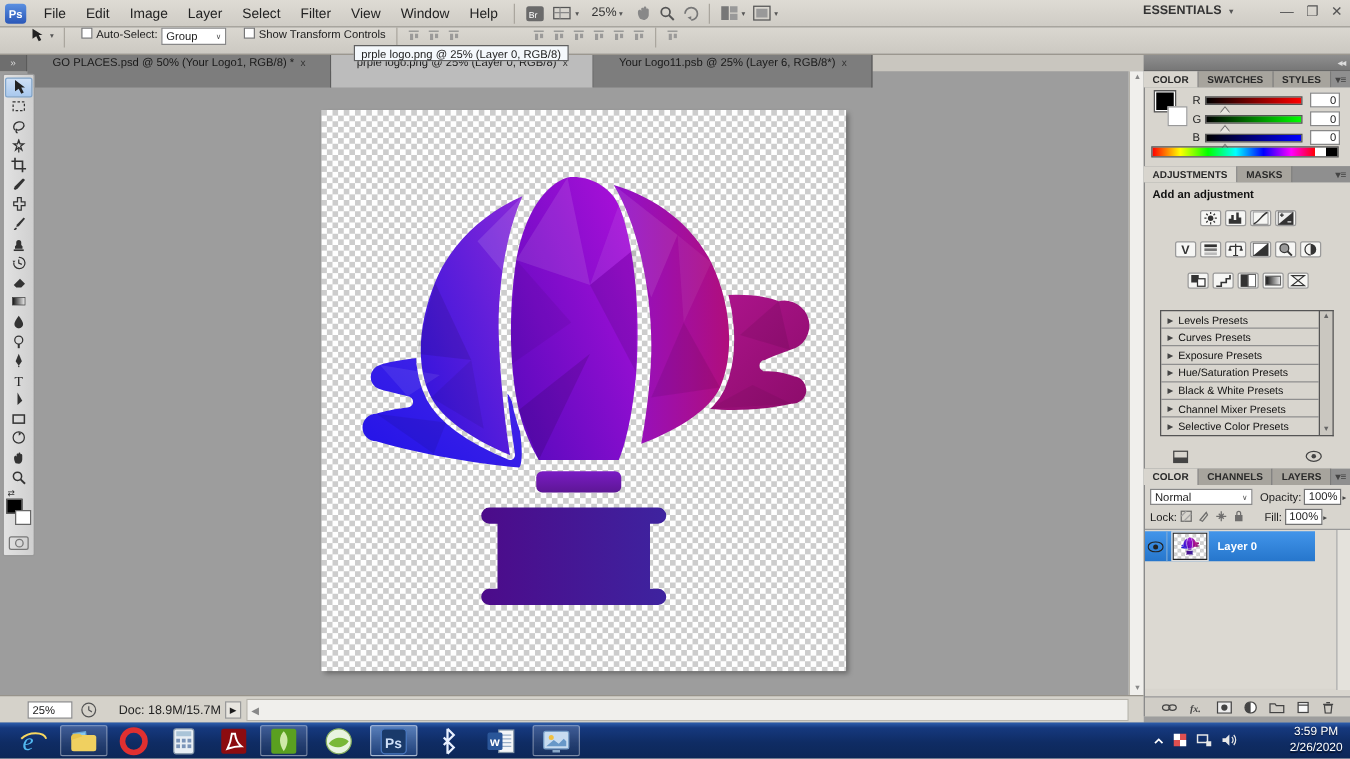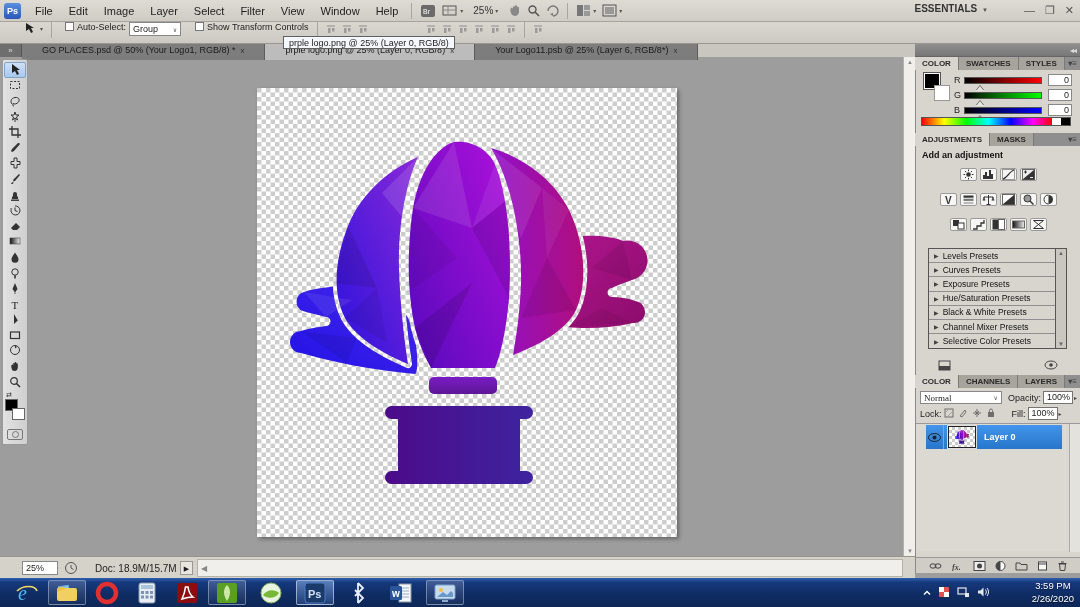--- a/index.html
+++ b/index.html
@@ -27,21 +27,21 @@
     display:flex; align-items:flex-start; font-size:10px;padding-left:18px; }
   .cb { width:9px; height:9px; border:1px solid #777; background:#fff; display:inline-block; margin:0 3px 0 8px; }
   .opt-select { background:#fff; border:1px solid #888; font-size:9px; padding:0 3px; height:14px; display:inline-flex; align-items:center; margin-left:3px; width:52px; justify-content:space-between; }
   .gray-ico { margin:0 2px; opacity:.8; }
 
   #tooltip { position:absolute; left:283px; top:36px; height:13px; padding:1px 5px;
     background:#f4f8fc; border:1px solid #606060; font-size:9px; color:#222; z-index:30; white-space:nowrap; }
 
   #tabsrow { position:absolute; left:0; top:44px; width:915px; height:13px; background:#c9c6bf; display:flex; }
   #tabs-overflow { width:22px; height:13px; background:#6e6e6e; color:#ddd; font-size:8px; text-align:center; line-height:13px; border-right:1px solid #555; }
-  .doc-tab { height:16px; font-size:9px; line-height:13px; padding:0 20px; white-space:nowrap; border-right:1px solid #5c5c5c; color:#1a1a1a; }
+  .doc-tab { height:26px; font-size:9px; line-height:13px; padding:0 20px; white-space:nowrap; border-right:1px solid #5c5c5c; color:#1a1a1a; }
   .doc-tab .x { margin-left:5px; font-size:8px; color:#333; }
   .doc-tab.inactive { background:#7d7d7d; }
   .doc-tab.active { background:#bcbcbc; }
   #dockheader { position:absolute; left:915px; top:44px; width:165px; height:13px; background:linear-gradient(#8f8f8f,#777); border-bottom:1px solid #666; }
   #dockheader span { position:absolute; right:4px; top:2px; color:#ddd; font-size:8px; letter-spacing:-1px; }
 
   #toolbar { position:absolute; left:2px; top:59px; width:26px; background:linear-gradient(90deg,#e2e2e2,#cfcfcf);
     border:1px solid #999; border-radius:2px; padding:2px 0 4px 0; }
   .tool { width:22px; height:15.6px; margin:0 auto; display:flex; align-items:center; justify-content:center; }
   .tool.sel { background:linear-gradient(#cfe0f5,#a8c8ee); border:1px solid #7ea4cc; border-radius:2px; }
@@ -92,28 +92,28 @@
   .preset-row:last-child { border-bottom:none; }
   .preset-row .tri { font-size:6px; margin-right:4px; color:#444; }
   #preset-scroll { position:absolute; left:140px; top:102px; width:11px; background:#cac7c0; border:1px solid #555; border-left:none; }
   #preset-scroll .arr { position:absolute; left:0; width:100%; text-align:center; font-size:6px; color:#666; }
   .adj-footer { position:absolute; bottom:3px; width:100%; height:12px; }
   .adj-footer .l { position:absolute; left:22px; }
   .adj-footer .r { position:absolute; right:22px; }
 
   #layers-body { left:915px; top:388px; height:185px; }
   #blend-row { position:absolute; left:4px; top:3px; display:flex; align-items:center; font-size:9px; }
-  #blend-select { width:82px; height:13px; background:#fff; border:1px solid #888; font-size:9px; padding:0 3px; display:flex; justify-content:space-between; align-items:center;font-family:Liberation Serif, serif; }
+  #blend-select { width:82px; height:13px; background:#fff; border:1px solid #888; font-size:9px; padding:0 3px; display:flex; justify-content:space-between; align-items:center; }
   #opacity-lbl { margin-left:6px; }
   .val-box { width:30px; height:13px; background:#fff; border:1px solid #737373; font-size:9px; text-align:right; padding:0 2px; margin-left:2px; }
   .spin { font-size:6px; color:#444; margin-left:1px; }
   #lock-row { position:absolute; left:4px; top:19px; display:flex; align-items:center; font-size:9px; }
   .lock-ico { margin:0 2px; opacity:.8; }
   #layer-list { position:absolute; left:0; top:35px; width:165px; height:128px; background:#dcd9d2; border-top:1px solid #999; }
-  #layer-row { position:absolute; left:0; top:1px; width:136px; height:24px; background:linear-gradient(#4295ea,#2676cc); display:flex; align-items:center;margin-left:10px; }
+  #layer-row { position:absolute; left:0; top:1px; width:136px; height:24px; background:linear-gradient(#4295ea,#2676cc); display:flex; align-items:center; }
   #eye-box { width:18px; height:24px; border-right:1px solid #7aa8d6; display:flex; align-items:center; justify-content:center; }
   #layer-thumb { width:28px; height:22px; border:1px solid #222; outline:1px solid #ddd; margin-left:4px;
     background-color:#fff;
     background-image:linear-gradient(45deg,#ccc 25%,transparent 25%,transparent 75%,#ccc 75%),linear-gradient(45deg,#ccc 25%,transparent 25%,transparent 75%,#ccc 75%);
     background-size:6px 6px; background-position:0 0,3px 3px; }
   #layer-name { color:#fff; font-size:9px; font-weight:bold; margin-left:8px; }
   #layer-scroll { position:absolute; right:0; top:0; width:12px; height:128px; background:#e4e2dc; border-left:1px solid #aaa; }
   #layers-footer { position:absolute; left:0; bottom:0; width:165px; height:16px; border-top:1px solid #999; background:#d0cdc6; display:flex; align-items:center; justify-content:center; gap:9px; }
   #layers-footer span svg { display:block; }
 

